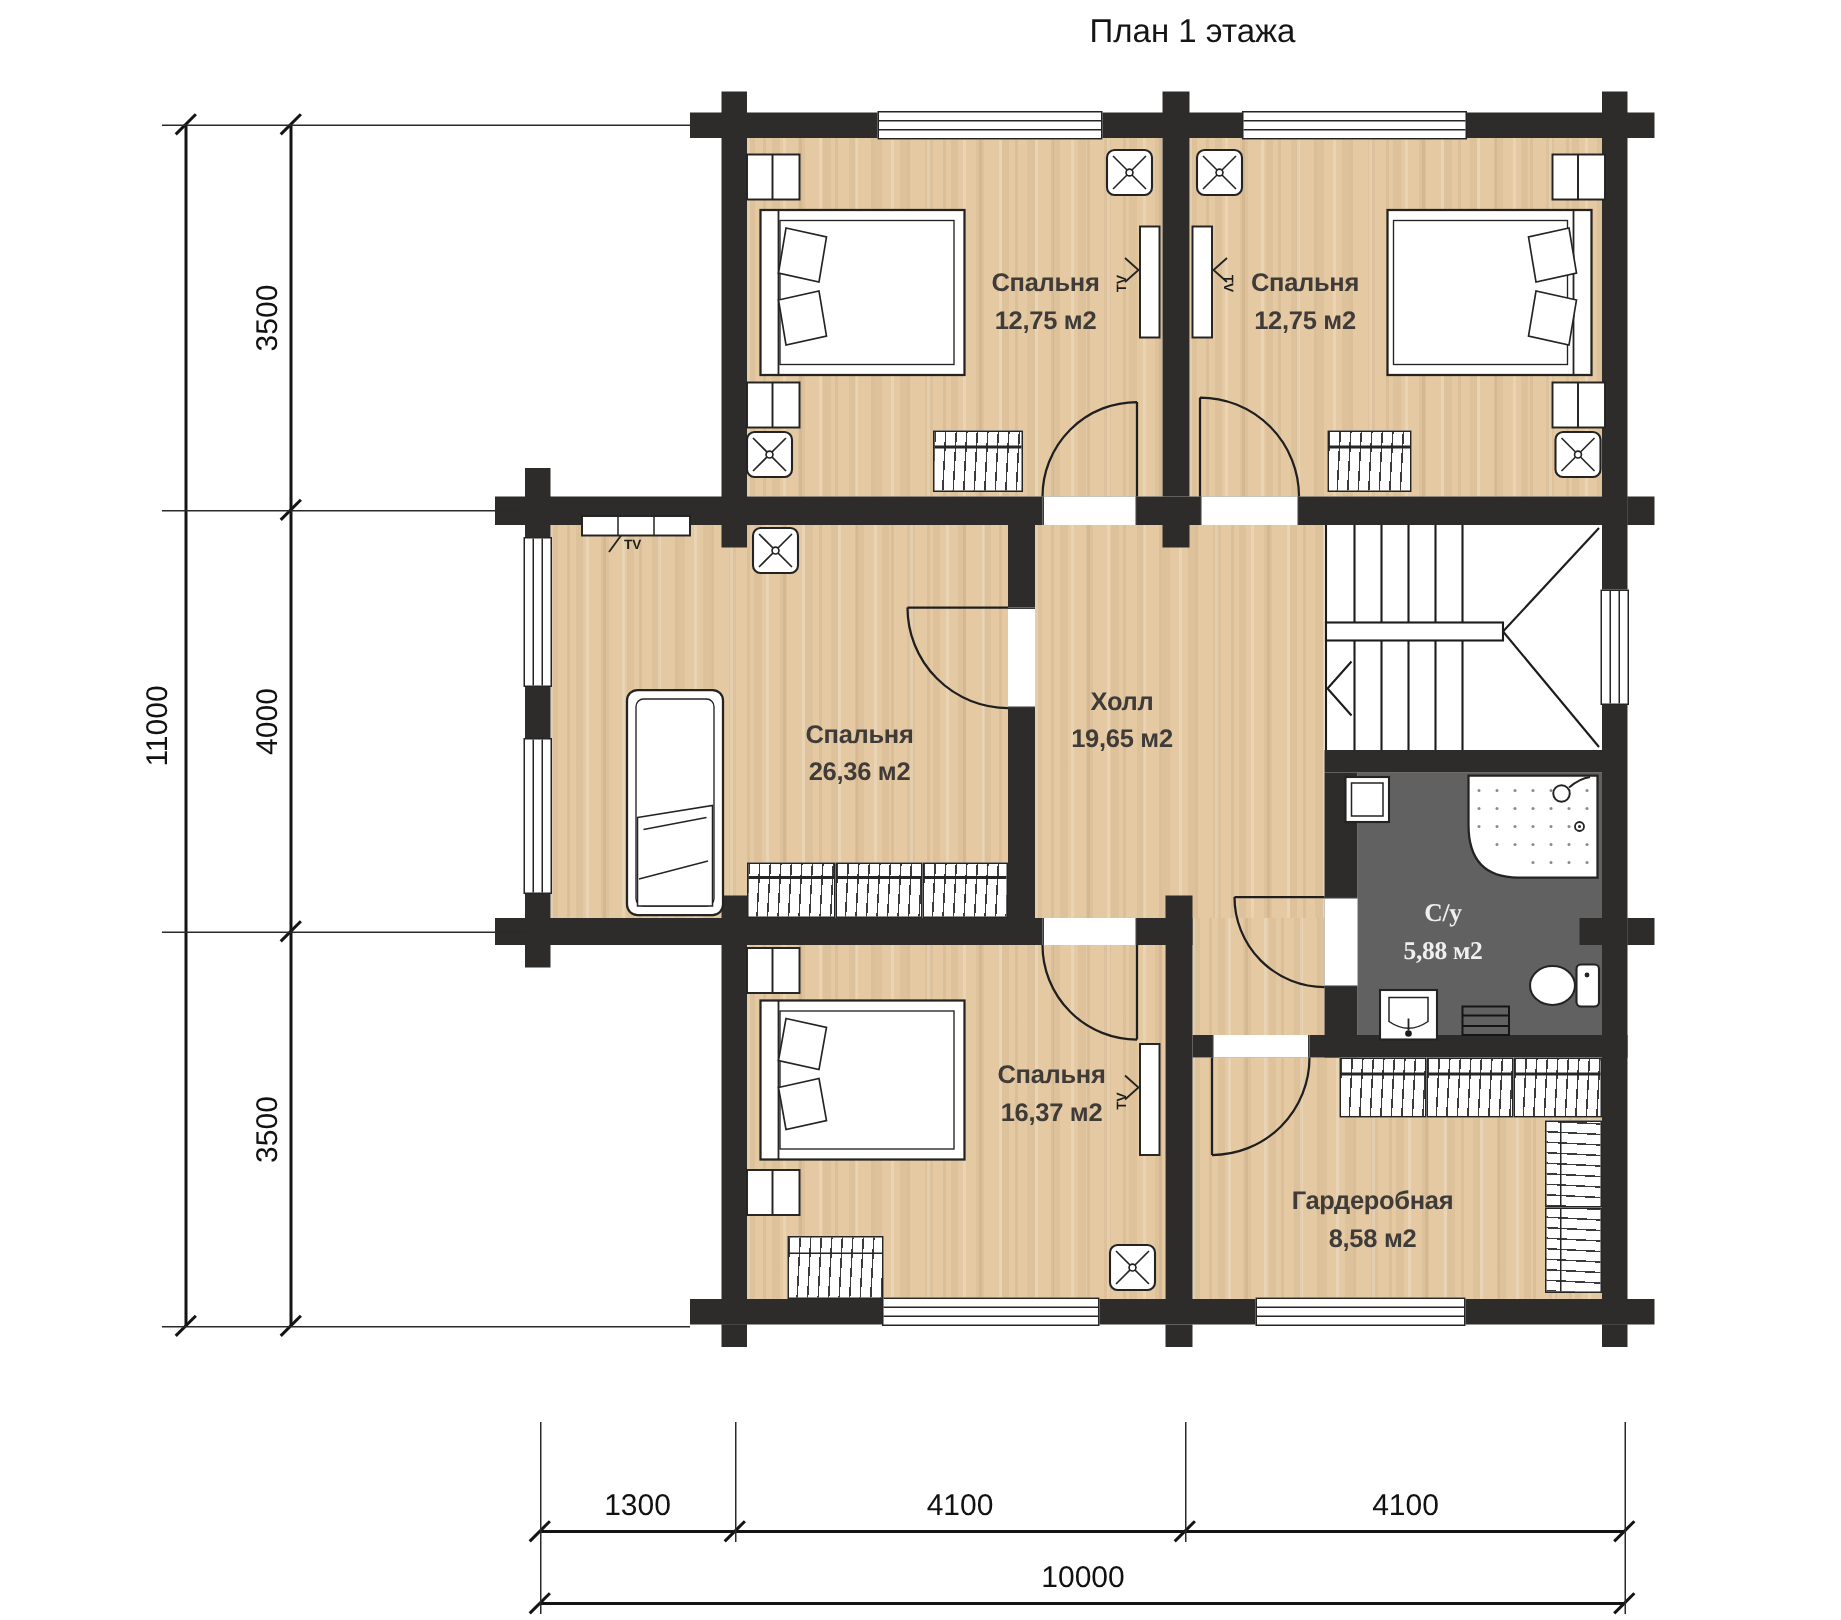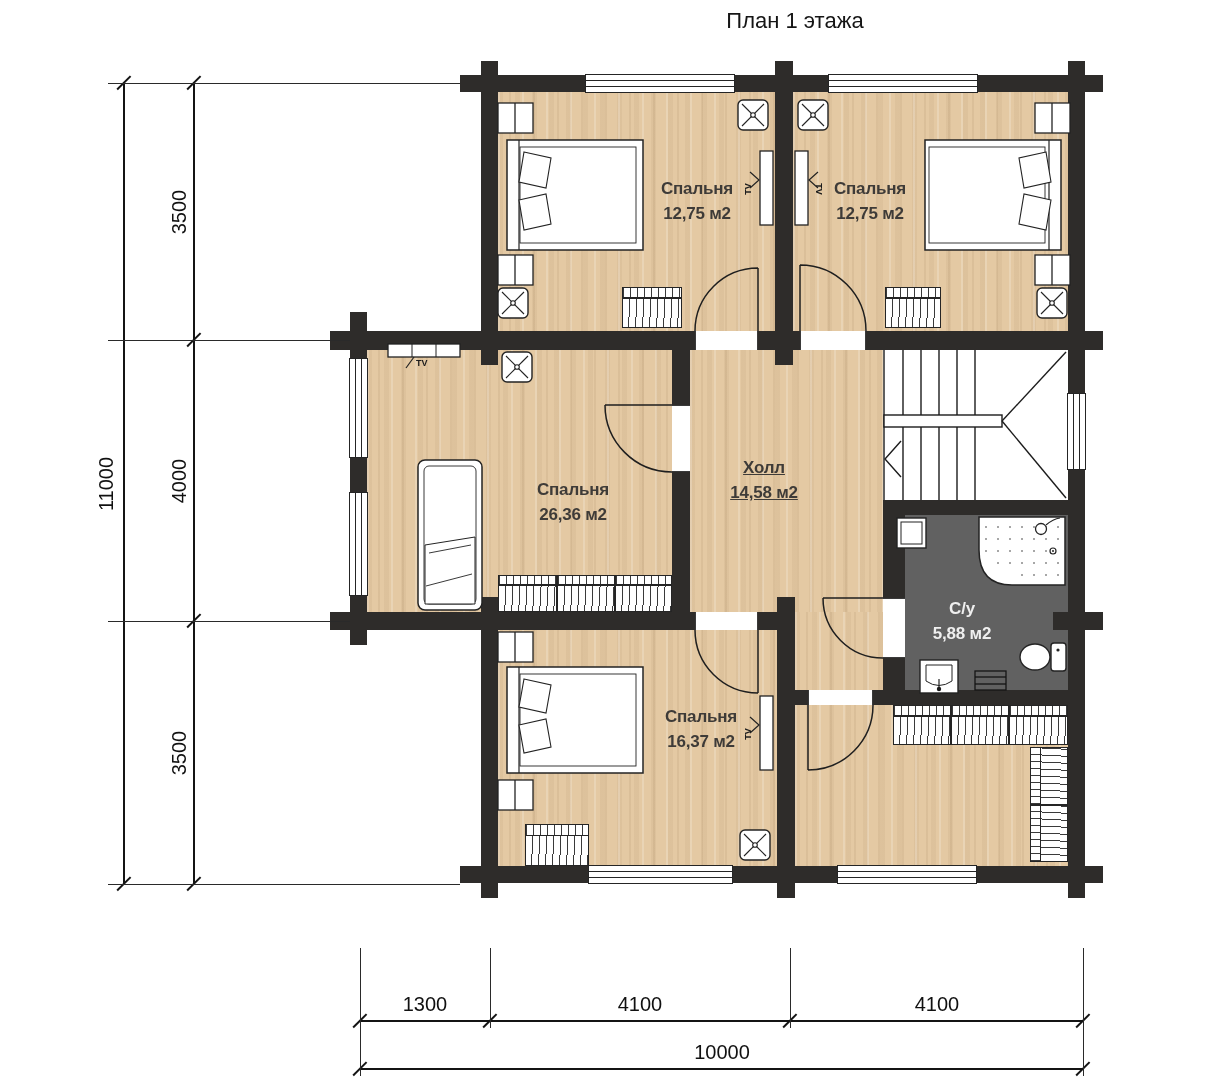--- a/index.html
+++ b/index.html
@@ -316,31 +316,35 @@
     <div>12,75 м2</div>
   </div>
   <div class="rlabel" style="left:870px;top:176px;">
     <div>Спальня</div>
     <div>12,75 м2</div>
   </div>
   <div class="rlabel" style="left:573px;top:477px;">
     <div>Спальня</div>
     <div>26,36 м2</div>
   </div>
-  <div class="rlabel" style="left:764px;top:455px;text-decoration:underline;">
+  <div class="rlabel" style="left:748px;top:455px;">
     <div>Холл</div>
-    <div>14,58 м2</div>
-  </div>
-  <div class="rlabel light" style="left:962px;top:596px;">
+    <div>19,65 м2</div>
+  </div>
+  <div class="rlabel light" style="left:962px;top:596px;font-family:Liberation Serif, serif;">
     <div>С/у</div>
     <div>5,88 м2</div>
   </div>
   <div class="rlabel" style="left:701px;top:704px;">
     <div>Спальня</div>
     <div>16,37 м2</div>
+  </div>
+  <div class="rlabel" style="left:915px;top:788px;">
+    <div>Гардеробная</div>
+    <div>8,58 м2</div>
   </div>
 
   <div class="tvtxt rot-l" style="left:742px;top:184px;">TV</div>
   <div class="tvtxt rot-r" style="left:813px;top:184px;">TV</div>
   <div class="tvtxt" style="left:416px;top:358px;">TV</div>
   <div class="tvtxt rot-l" style="left:742px;top:729px;">TV</div>
 
   <div class="dl" style="left:123px;top:83px;width:1.5px;height:801px;"></div>
   <div class="dl" style="left:193px;top:83px;width:1.5px;height:801px;"></div>
   <div class="tick" style="left:124px;top:83px;"></div>

